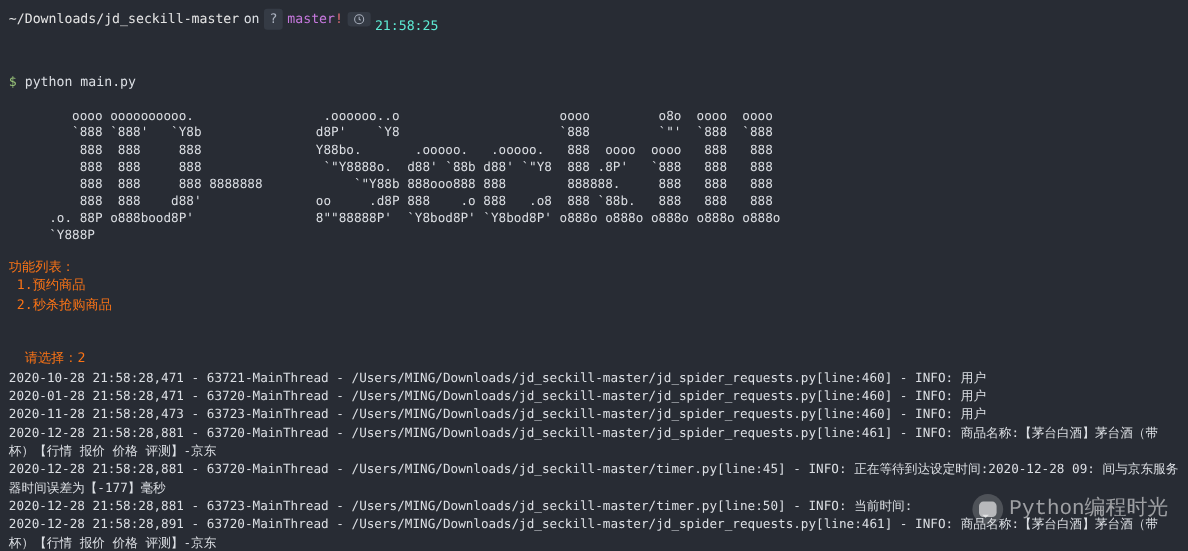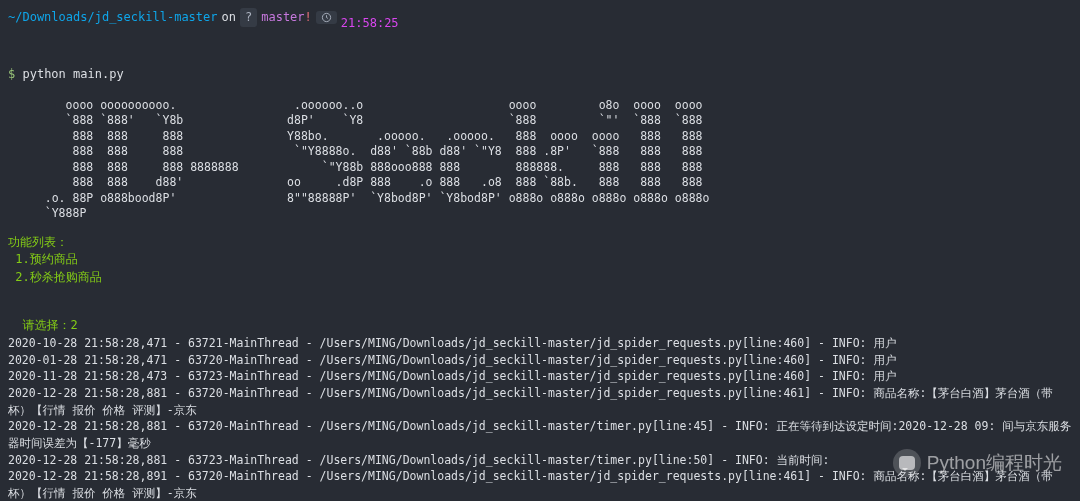--- a/index.html
+++ b/index.html
@@ -14,24 +14,24 @@
     overflow: hidden;
     position: relative;
   }
   .topbar {
     padding: 2px 8px 0 8px;
     display: flex;
     align-items: center;
     flex-wrap: wrap;
     gap: 4px;
   }
-  .cyan { color: #0ea5e9; }
+  .cyan { color: #e5e5e5; }
   .magenta { color: #c678dd; }
   .red { color: #e06c75; }
-  .yellow { color: #d946ef; margin-top: 13px; }
+  .yellow { color: #5eead4; margin-top: 13px; }
   .green { color: #98c379; }
   .white { color: #dcdfe4; text-align: right; }
   .icon-box {
     display: inline-flex;
     align-items: center;
     justify-content: center;
     background: #353b45;
     color: #abb2bf;
     padding: 1px 5px;
     border-radius: 3px;
@@ -44,39 +44,39 @@
     padding: 0 8px;
     white-space: pre;
     color: #dcdfe4;
     font-size: 11.5px;
     line-height: 1.35;
     margin-left: 16px;
   }
   .body-text {
     padding: 0 8px;
     white-space: pre-wrap;
-    color: #84cc16;
+    color: #f97316;
   }
   .log-block {
     padding: 0 8px;
     white-space: pre-wrap;
     word-break: break-all;
     color: #dcdfe4;
     font-size: 11.5px;
     line-height: 1.45;
   }
   .watermark {
     position: absolute;
     right: 18px;
     bottom: 24px;
     display: flex;
     align-items: center;
     gap: 6px;
     color: rgba(255,255,255,0.55);
-    font-family: Liberation Sans, sans-serif;
+    font-family: Liberation Mono, monospace;
     font-size: 19px;
     pointer-events: none;
   }
   .wm-icon {
     width: 28px;
     height: 28px;
     border-radius: 50%;
     background: rgba(255,255,255,0.18);
     display: flex;
     align-items: center;

